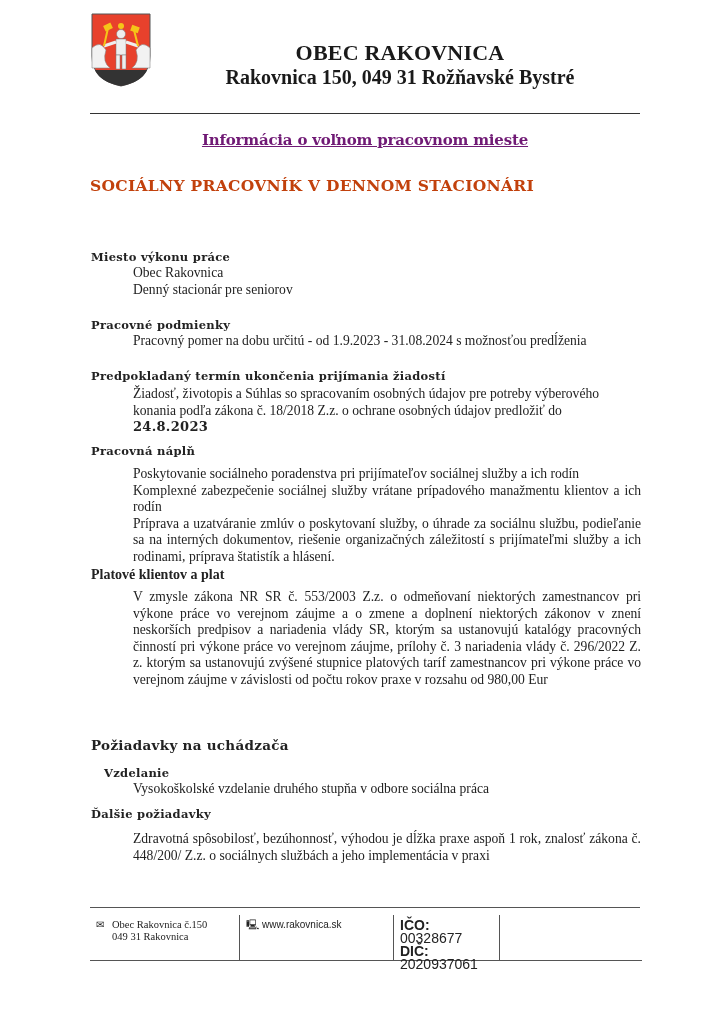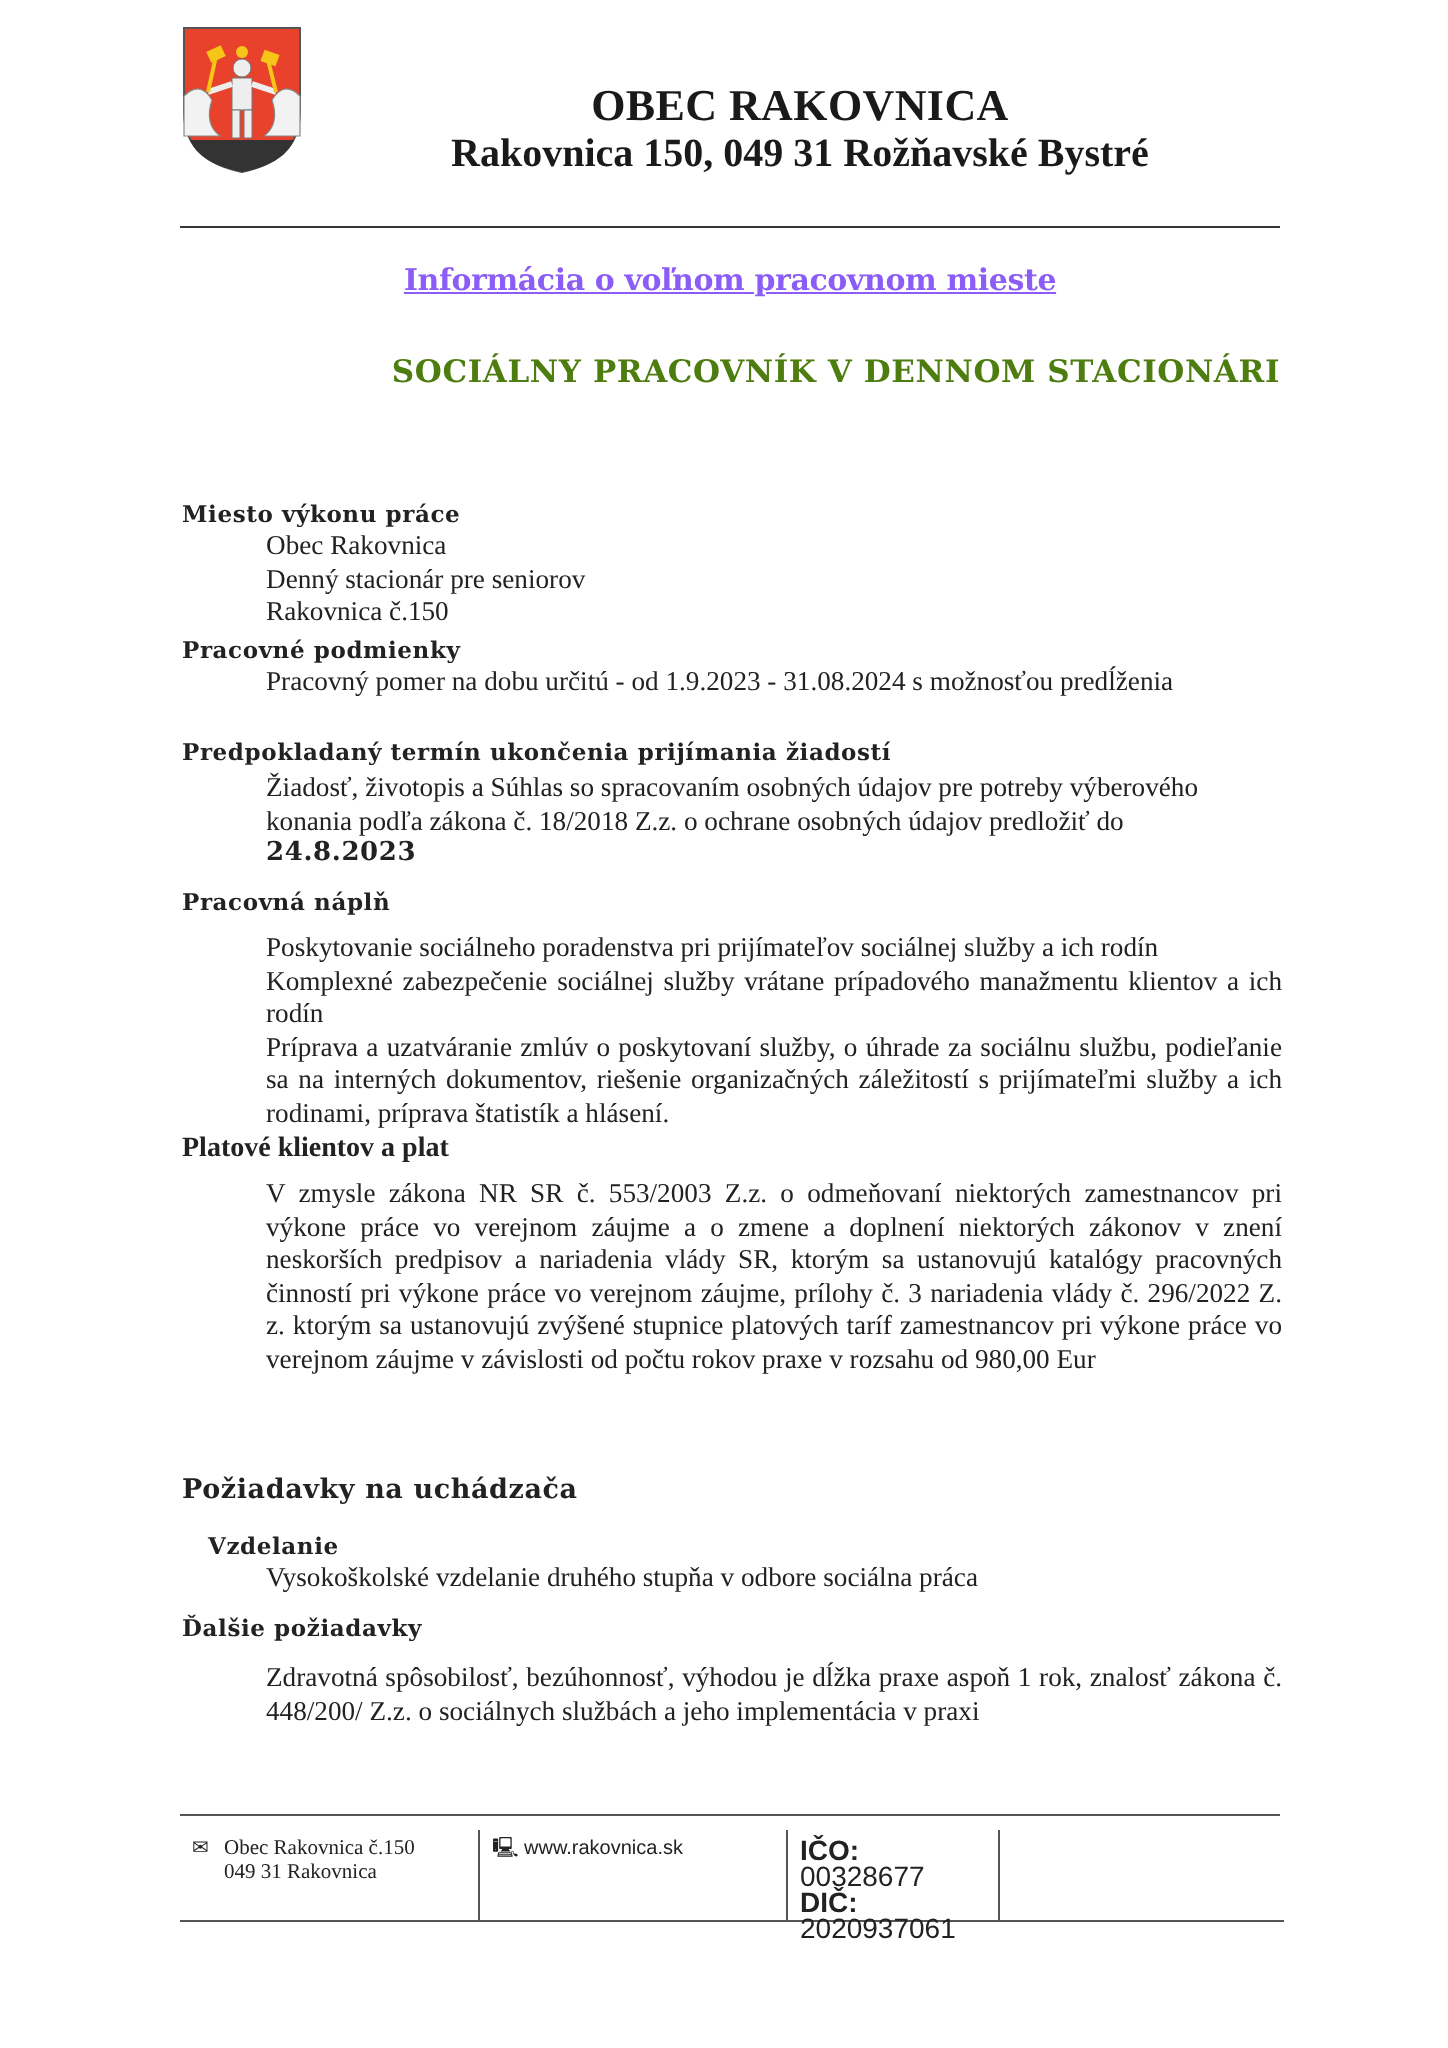--- a/index.html
+++ b/index.html
@@ -10,24 +10,24 @@
     
     .crest { left: 90px; top: 12px; width: 62px; height: 76px; }
     .org-title { left: 150px; top: 40px; width: 500px; text-align: center;
                  font-size: 22px; font-weight: bold; letter-spacing: 0.2px; }
     .org-address { left: 150px; top: 66px; width: 500px; text-align: center;
                    font-size: 20px; font-weight: bold; }
     .header-rule { left: 90px; top: 113px; width: 550px; height: 0; border-top: 1.5px solid #333; }
 
     .info-title { left: 90px; top: 131px; width: 550px; text-align: center;
                   font-family: "DejaVu Serif", serif; font-weight: bold; font-size: 15px;
-                  text-decoration: underline; color: #8b5cf6; letter-spacing: -0.2px; }
-    .job-title { left: 90px; top: 176px; width: 550px; text-align: right;
+                  text-decoration: underline; color: #701a75; letter-spacing: -0.2px; }
+    .job-title { left: 90px; top: 176px; width: 550px; text-align: left;
                  font-family: "DejaVu Serif", serif; font-weight: bold; font-size: 15.5px;
-                 color: #4d7c0f; letter-spacing: 0.3px; }
+                 color: #c2410c; letter-spacing: 0.3px; }
 
     
     .sec-head { position: absolute; left: 91px; font-family: "DejaVu Serif", serif;
                 font-weight: bold; font-size: 11.5px; color: #222; letter-spacing: 0.3px; }
     .sec-head.plain { font-family: "Liberation Serif", serif; font-size: 14px; letter-spacing: 0; }
     .sec-head.big { font-size: 13.5px; }
     .sec-head.sub { left: 104px; }
     .para { position: absolute; left: 133px; width: 508px; font-size: 13.6px; line-height: 16.5px; color: #222; }
     .para.just { text-align: justify; text-align-last: left; }
     .line { display: block; }
@@ -73,21 +73,20 @@
 <div class="abs org-address">Rakovnica 150,  049 31  Rožňavské Bystré</div>
 <div class="abs header-rule"></div>
 
 <div class="abs info-title">Informácia o voľnom pracovnom mieste</div>
 <div class="abs job-title">SOCIÁLNY PRACOVNÍK V DENNOM STACIONÁRI</div>
 
 <div class="sec-head" style="top:250px;">Miesto výkonu práce</div>
 <div class="para" style="top:265px;">
   <span class="line">Obec Rakovnica</span>
   <span class="line">Denný stacionár pre seniorov</span>
-  <span class="line">Rakovnica č.150</span>
 </div>
 
 <div class="sec-head" style="top:318px;">Pracovné podmienky</div>
 <div class="para" style="top:333px;">
   <span class="line">Pracovný pomer na dobu určitú - od 1.9.2023 - 31.08.2024 s možnosťou predĺženia</span>
 </div>
 
 <div class="sec-head" style="top:369px;">Predpokladaný termín ukončenia prijímania žiadostí</div>
 <div class="para" style="top:386px;">
   <span class="line">Žiadosť, životopis a Súhlas so spracovaním osobných údajov pre potreby výberového</span>

